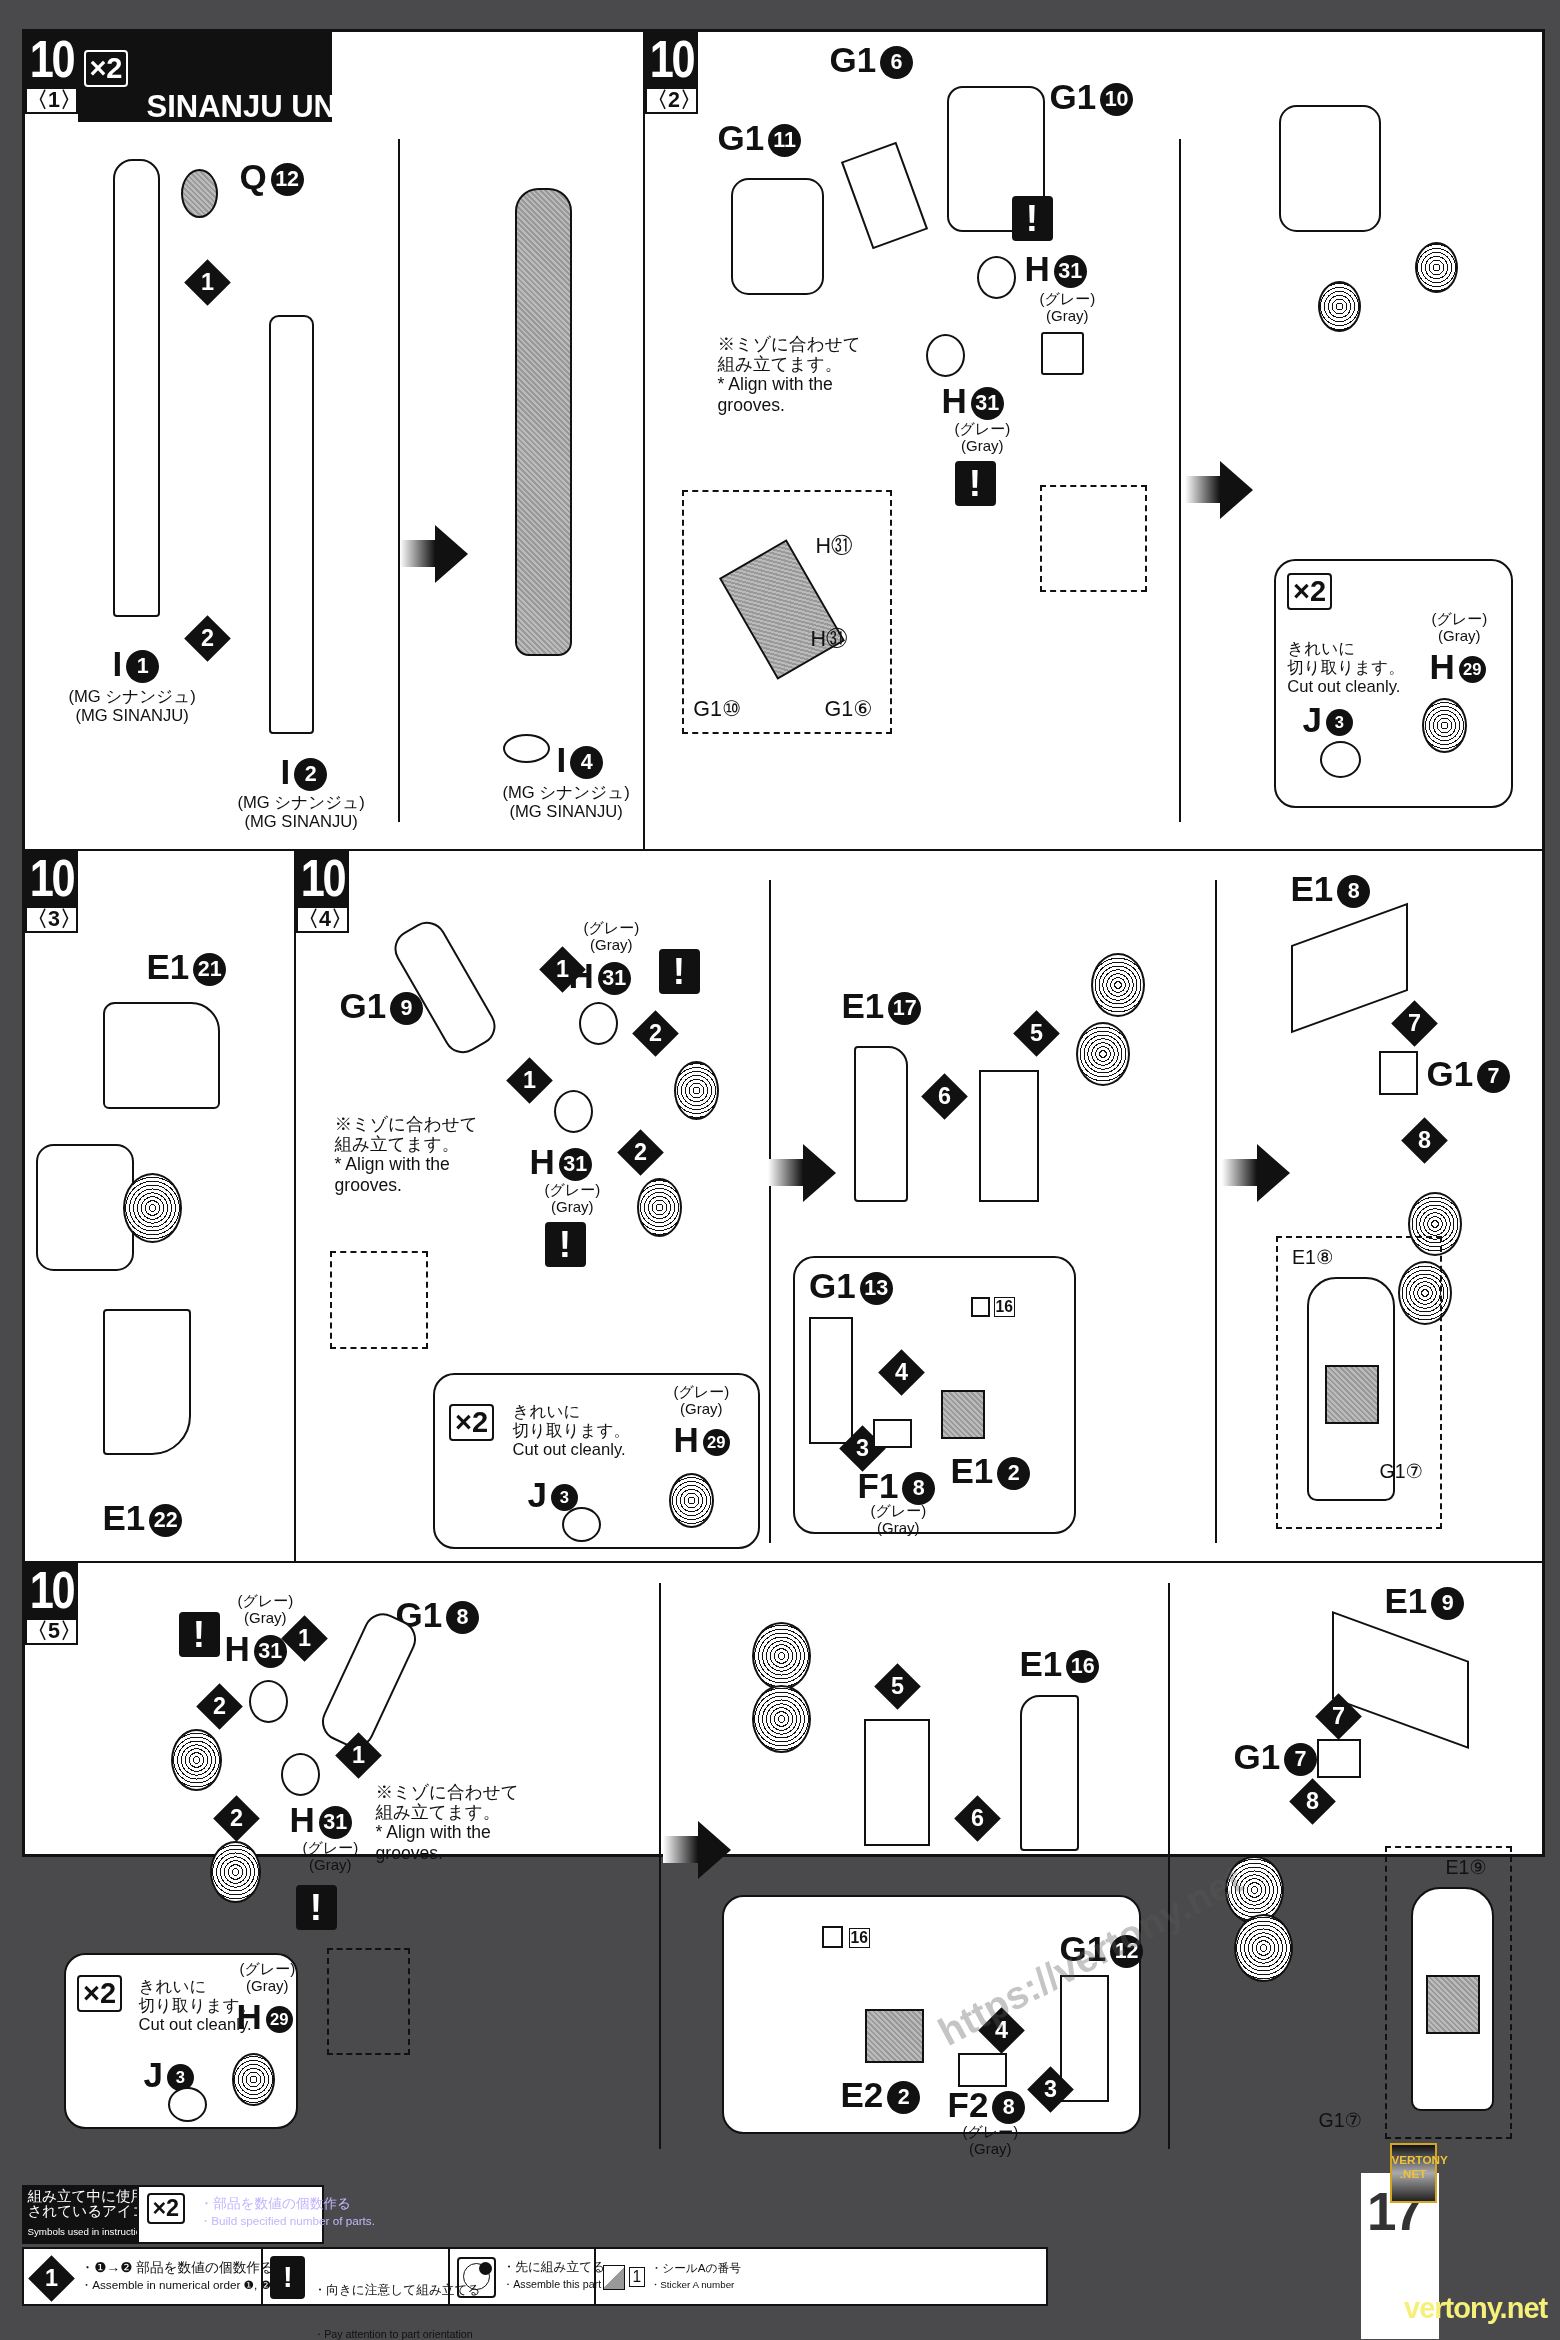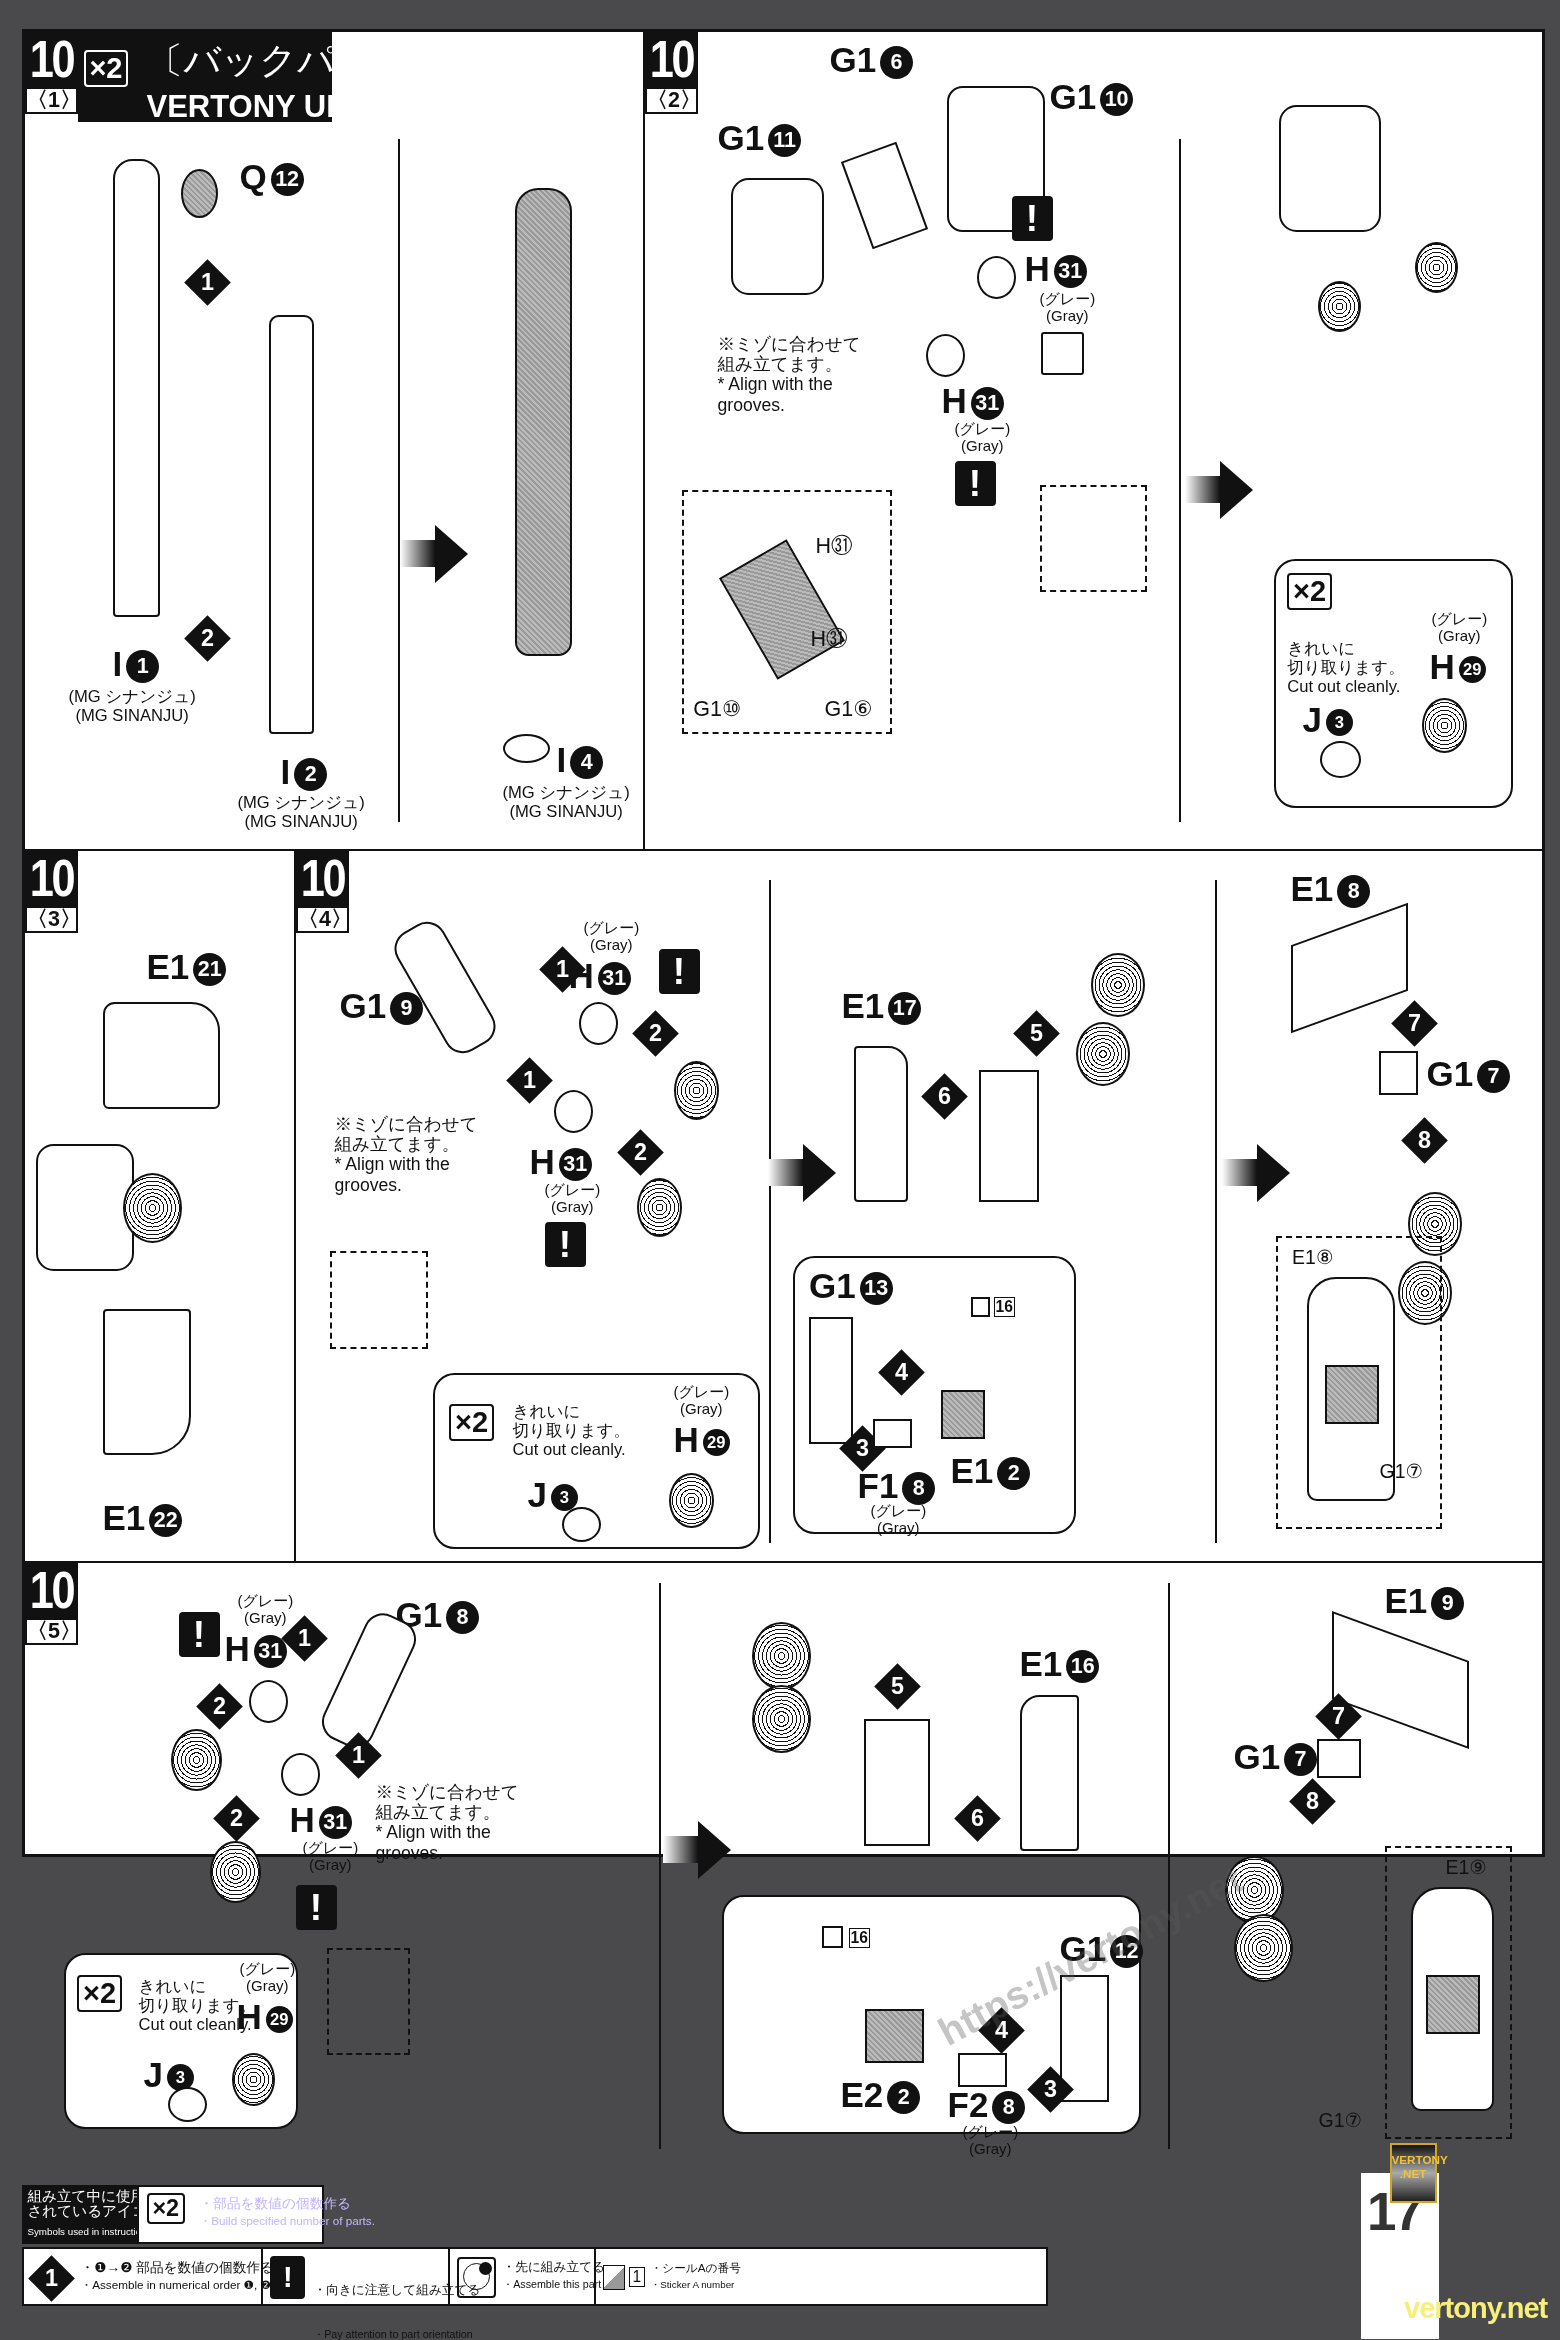--- a/index.html
+++ b/index.html
@@ -36,22 +36,21 @@
 
 <div class="page">
 
   <div class="panel" style="left:0;top:0;width:620px;height:819px;border-right-width:2.9px;border-bottom-width:2.9px">
     <div class="stepbadge">
       <div class="num">10</div>
       <div class="sub">〈1〉</div>
     </div>
     <div style="position:absolute;left:53px;top:0;width:254px;height:90px;background:#111"></div>
     <div style="position:absolute;left:59px;top:17.6px"><span class="x2 inv">×2</span></div>
-    <div class="lbl" style="left:122px;top:9.8px;font-weight:normal;font-size:37px;color:#fff;z-index:1;">〔バックパックの組立〕</div>
-    <div class="lbl" style="left:122px;top:59px;font-size:31px;color:#fff;z-index:1">VERTONY UNIT</div>
+    <div class="lbl" style="left:122px;top:59px;font-size:31px;color:#fff;z-index:1">SINANJU UNIT</div>
     <div class="vline" style="left:373px;top:107px;height:683px"></div>
 
     <div class="lbl" style="left:215px;top:127px"><span>Q</span><span class="circ">12</span></div>
     <div class="part" style="left:88px;top:127px;width:47px;height:458px;border-radius:19.5px 19.5px 3.9px 3.9px"></div>
     <div class="part shade" style="left:156px;top:137px;width:37px;height:49px;border-radius:50%"></div>
     <div class="diamond" style="left:166px;top:234px">
         <span>1</span>
       </div>
     <div class="part" style="left:244px;top:283px;width:45px;height:419px;border-radius:9.8px 9.8px 3.9px 3.9px"></div>
     <div class="diamond" style="left:166px;top:590px">

